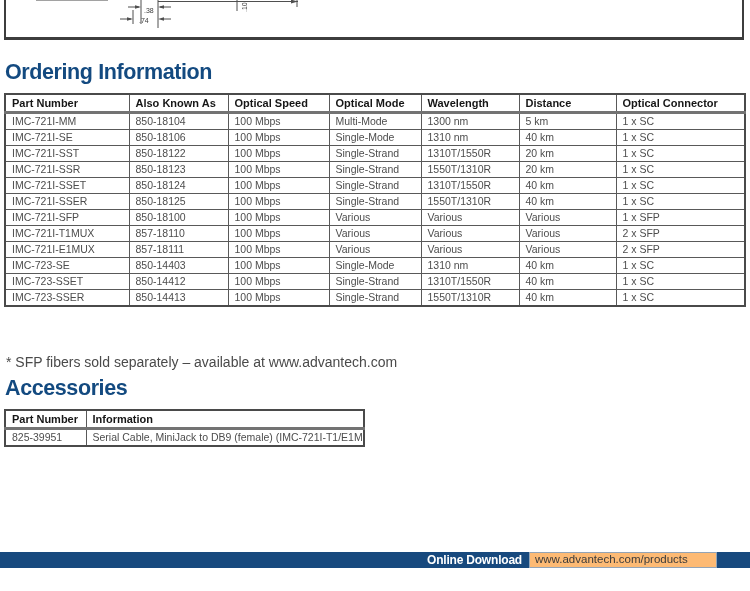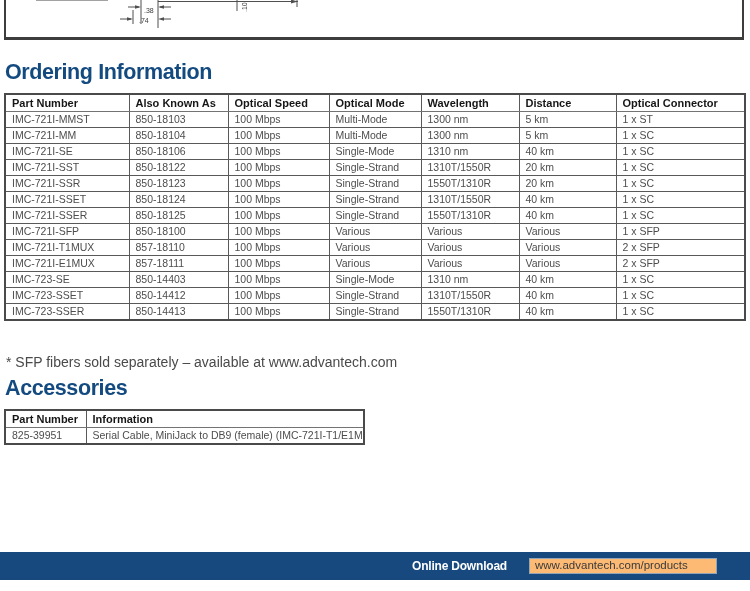--- a/index.html
+++ b/index.html
@@ -37,34 +37,34 @@
   #ordering-table{left:4px;top:93px;width:742px;}
   #accessories-table{left:4px;top:409px;width:361px;}
   th,td{
     border:1px solid var(--grid-line);
     text-align:left;white-space:nowrap;overflow:hidden;
     padding:1px 2px 1px 6px;
   }
   th{
     font-size:11px;font-weight:bold;color:var(--header-text);
     height:15px;line-height:14px;
-    border-bottom:1px solid #737373;
+    border-bottom:3px solid #737373;
   }
   td{
     font-size:10.5px;color:var(--cell-text);
     height:13px;line-height:13px;font-weight:normal;
   }
   .footnote{
     position:absolute;left:6px;top:354px;
     font-size:14px;color:#4a4a4a;
   }
   .footer-bar{
-    position:absolute;left:0;top:552px;width:750px;height:28px;
+    position:absolute;left:0;top:552px;width:750px;height:16px;
     background:var(--accent-navy);
-    display:flex;align-items:center;justify-content:flex-end;gap:15px;
+    display:flex;align-items:center;justify-content:flex-end;
   }
   .footer-label{
     color:#ffffff;font-weight:bold;font-size:12px;margin-right:7px;letter-spacing:-0.2px;
   }
   .footer-url{
     display:block;width:188px;height:16px;margin-right:33px;
     background:#fdba74;color:#3a3a3a;
     font-size:11.5px;line-height:15px;padding-left:6px;
     box-shadow:inset 0 0 0 1px #93a4b6;
     text-decoration:none;
@@ -125,29 +125,20 @@
         <th>Also Known As</th>
         <th>Optical Speed</th>
         <th>Optical Mode</th>
         <th>Wavelength</th>
         <th>Distance</th>
         <th>Optical Connector</th>
       </tr>
     </thead>
   <tbody>
       <tr>
-        <td>IMC-721I-MMST</td>
-        <td>850-18103</td>
-        <td>100 Mbps</td>
-        <td>Multi-Mode</td>
-        <td>1300 nm</td>
-        <td>5 km</td>
-        <td>1 x ST</td>
-      </tr>
-      <tr>
         <td>IMC-721I-MM</td>
         <td>850-18104</td>
         <td>100 Mbps</td>
         <td>Multi-Mode</td>
         <td>1300 nm</td>
         <td>5 km</td>
         <td>1 x SC</td>
       </tr>
       <tr>
         <td>IMC-721I-SE</td>

